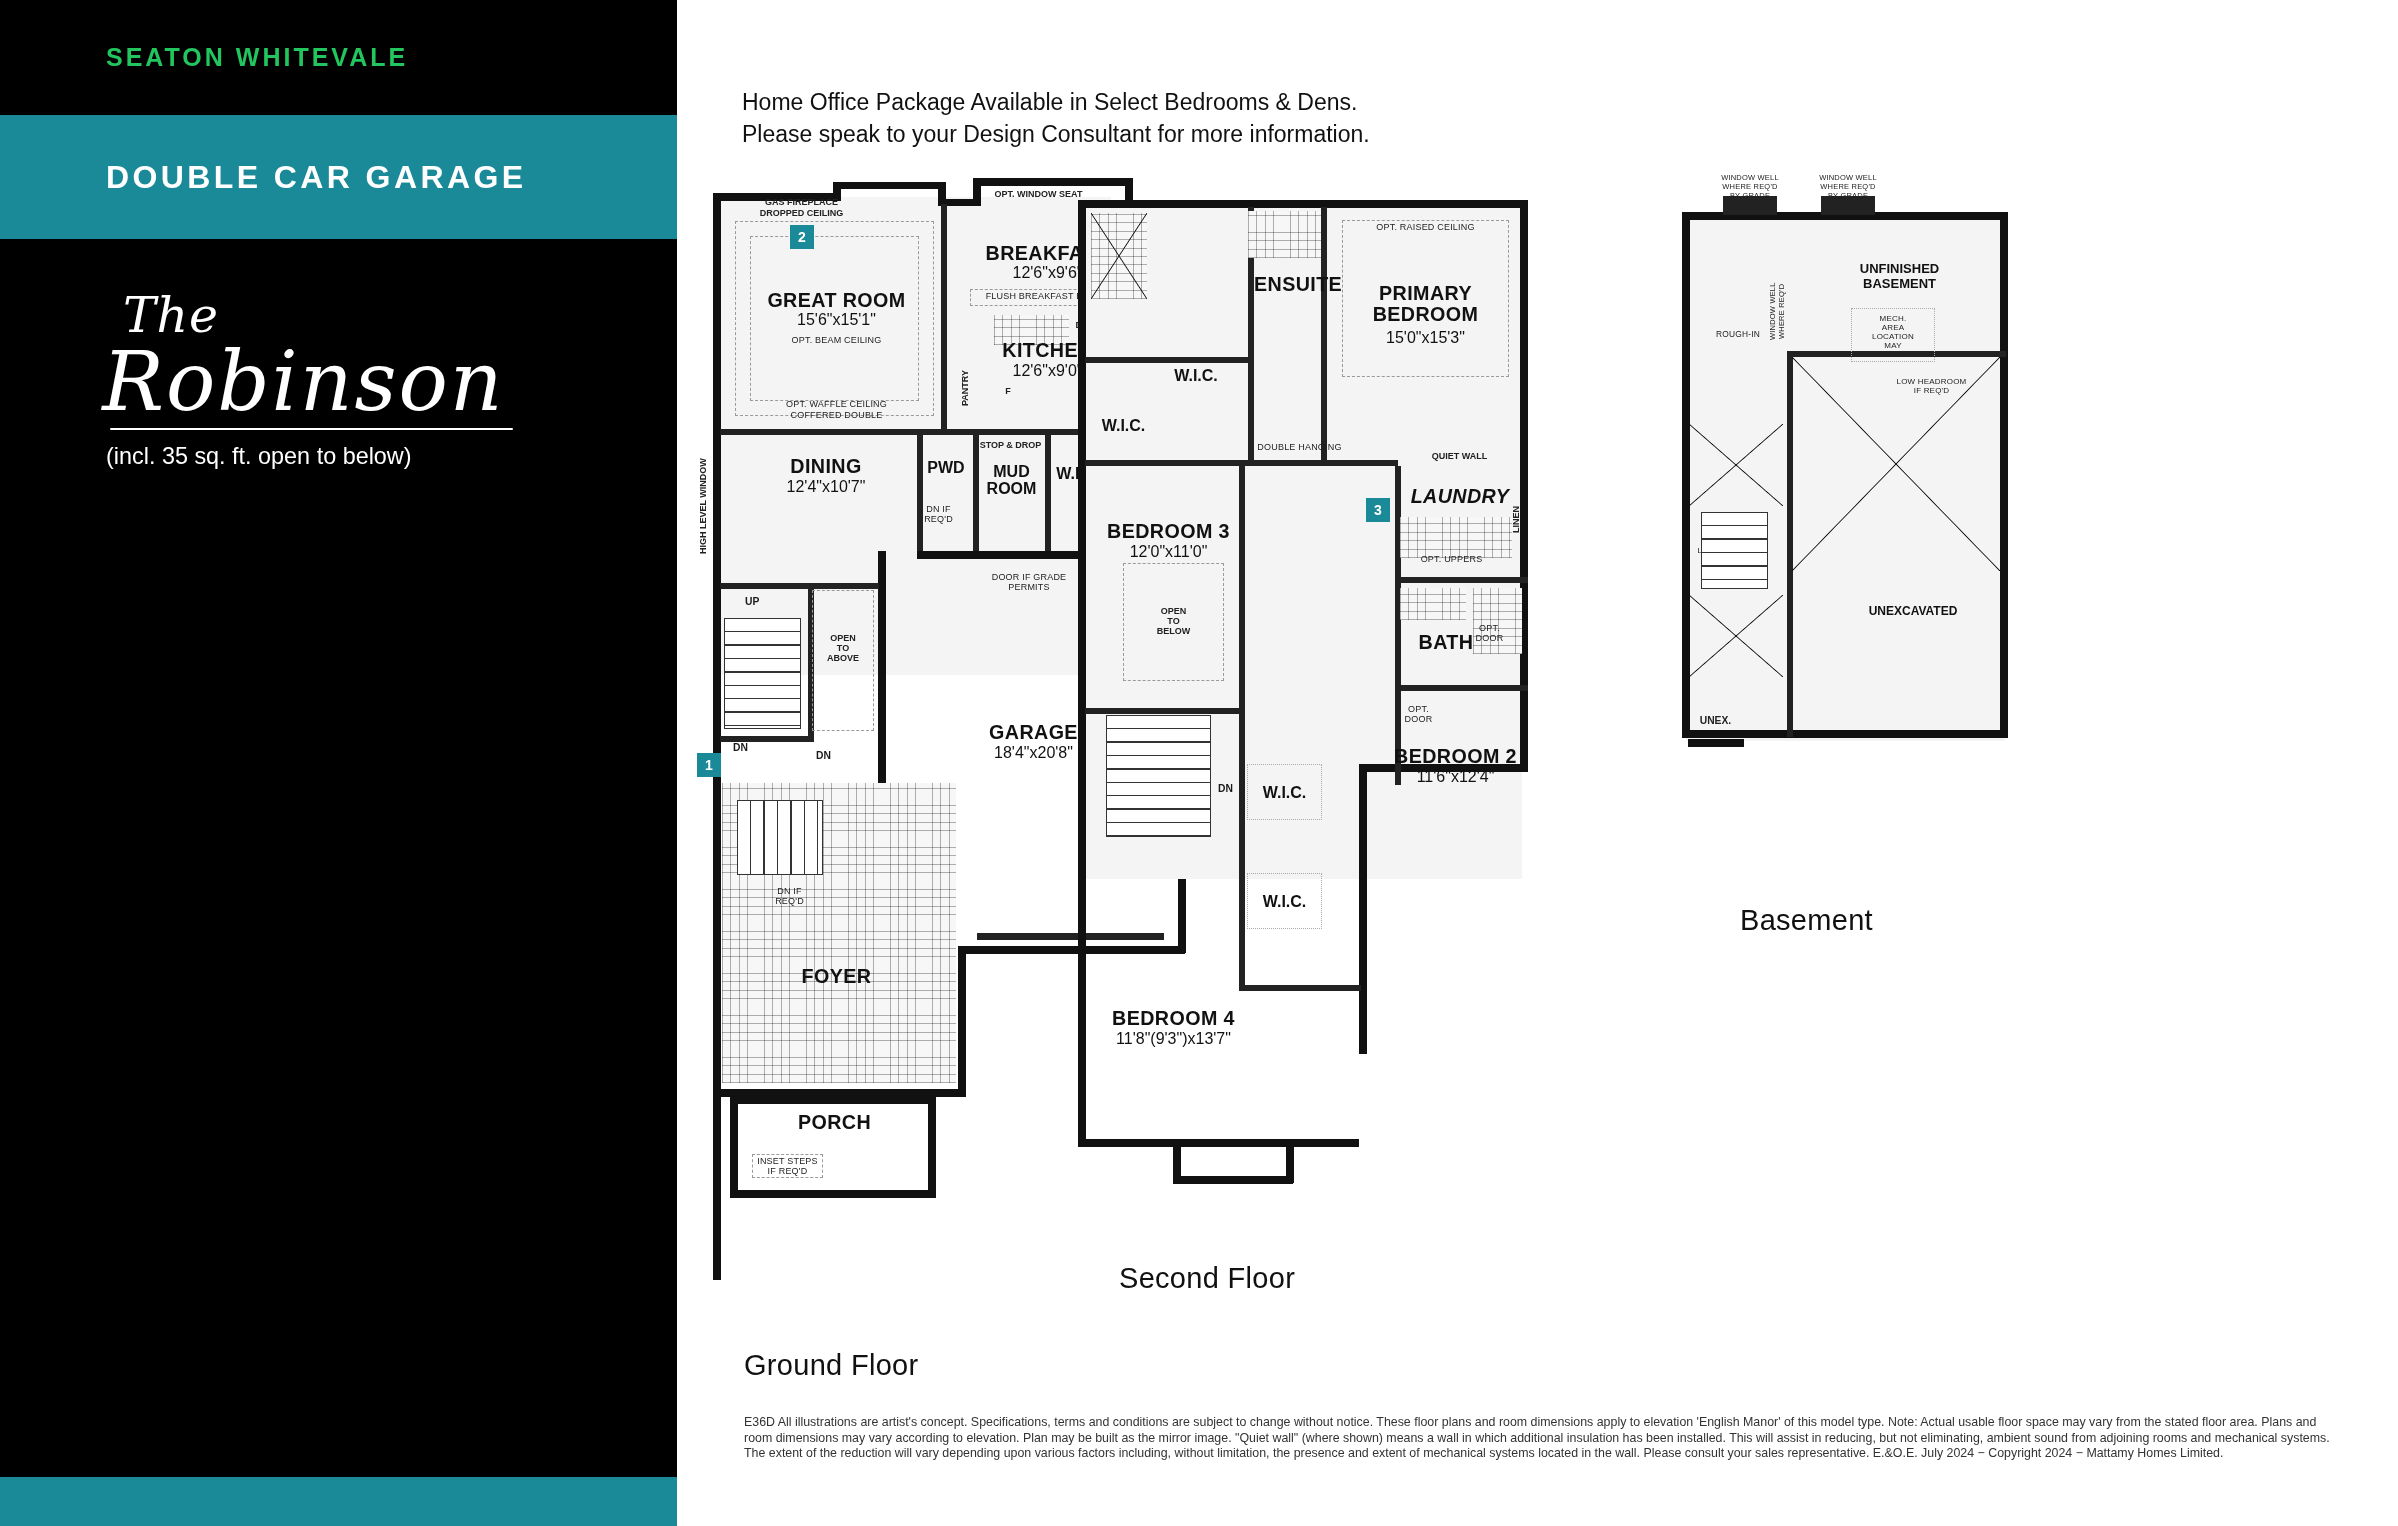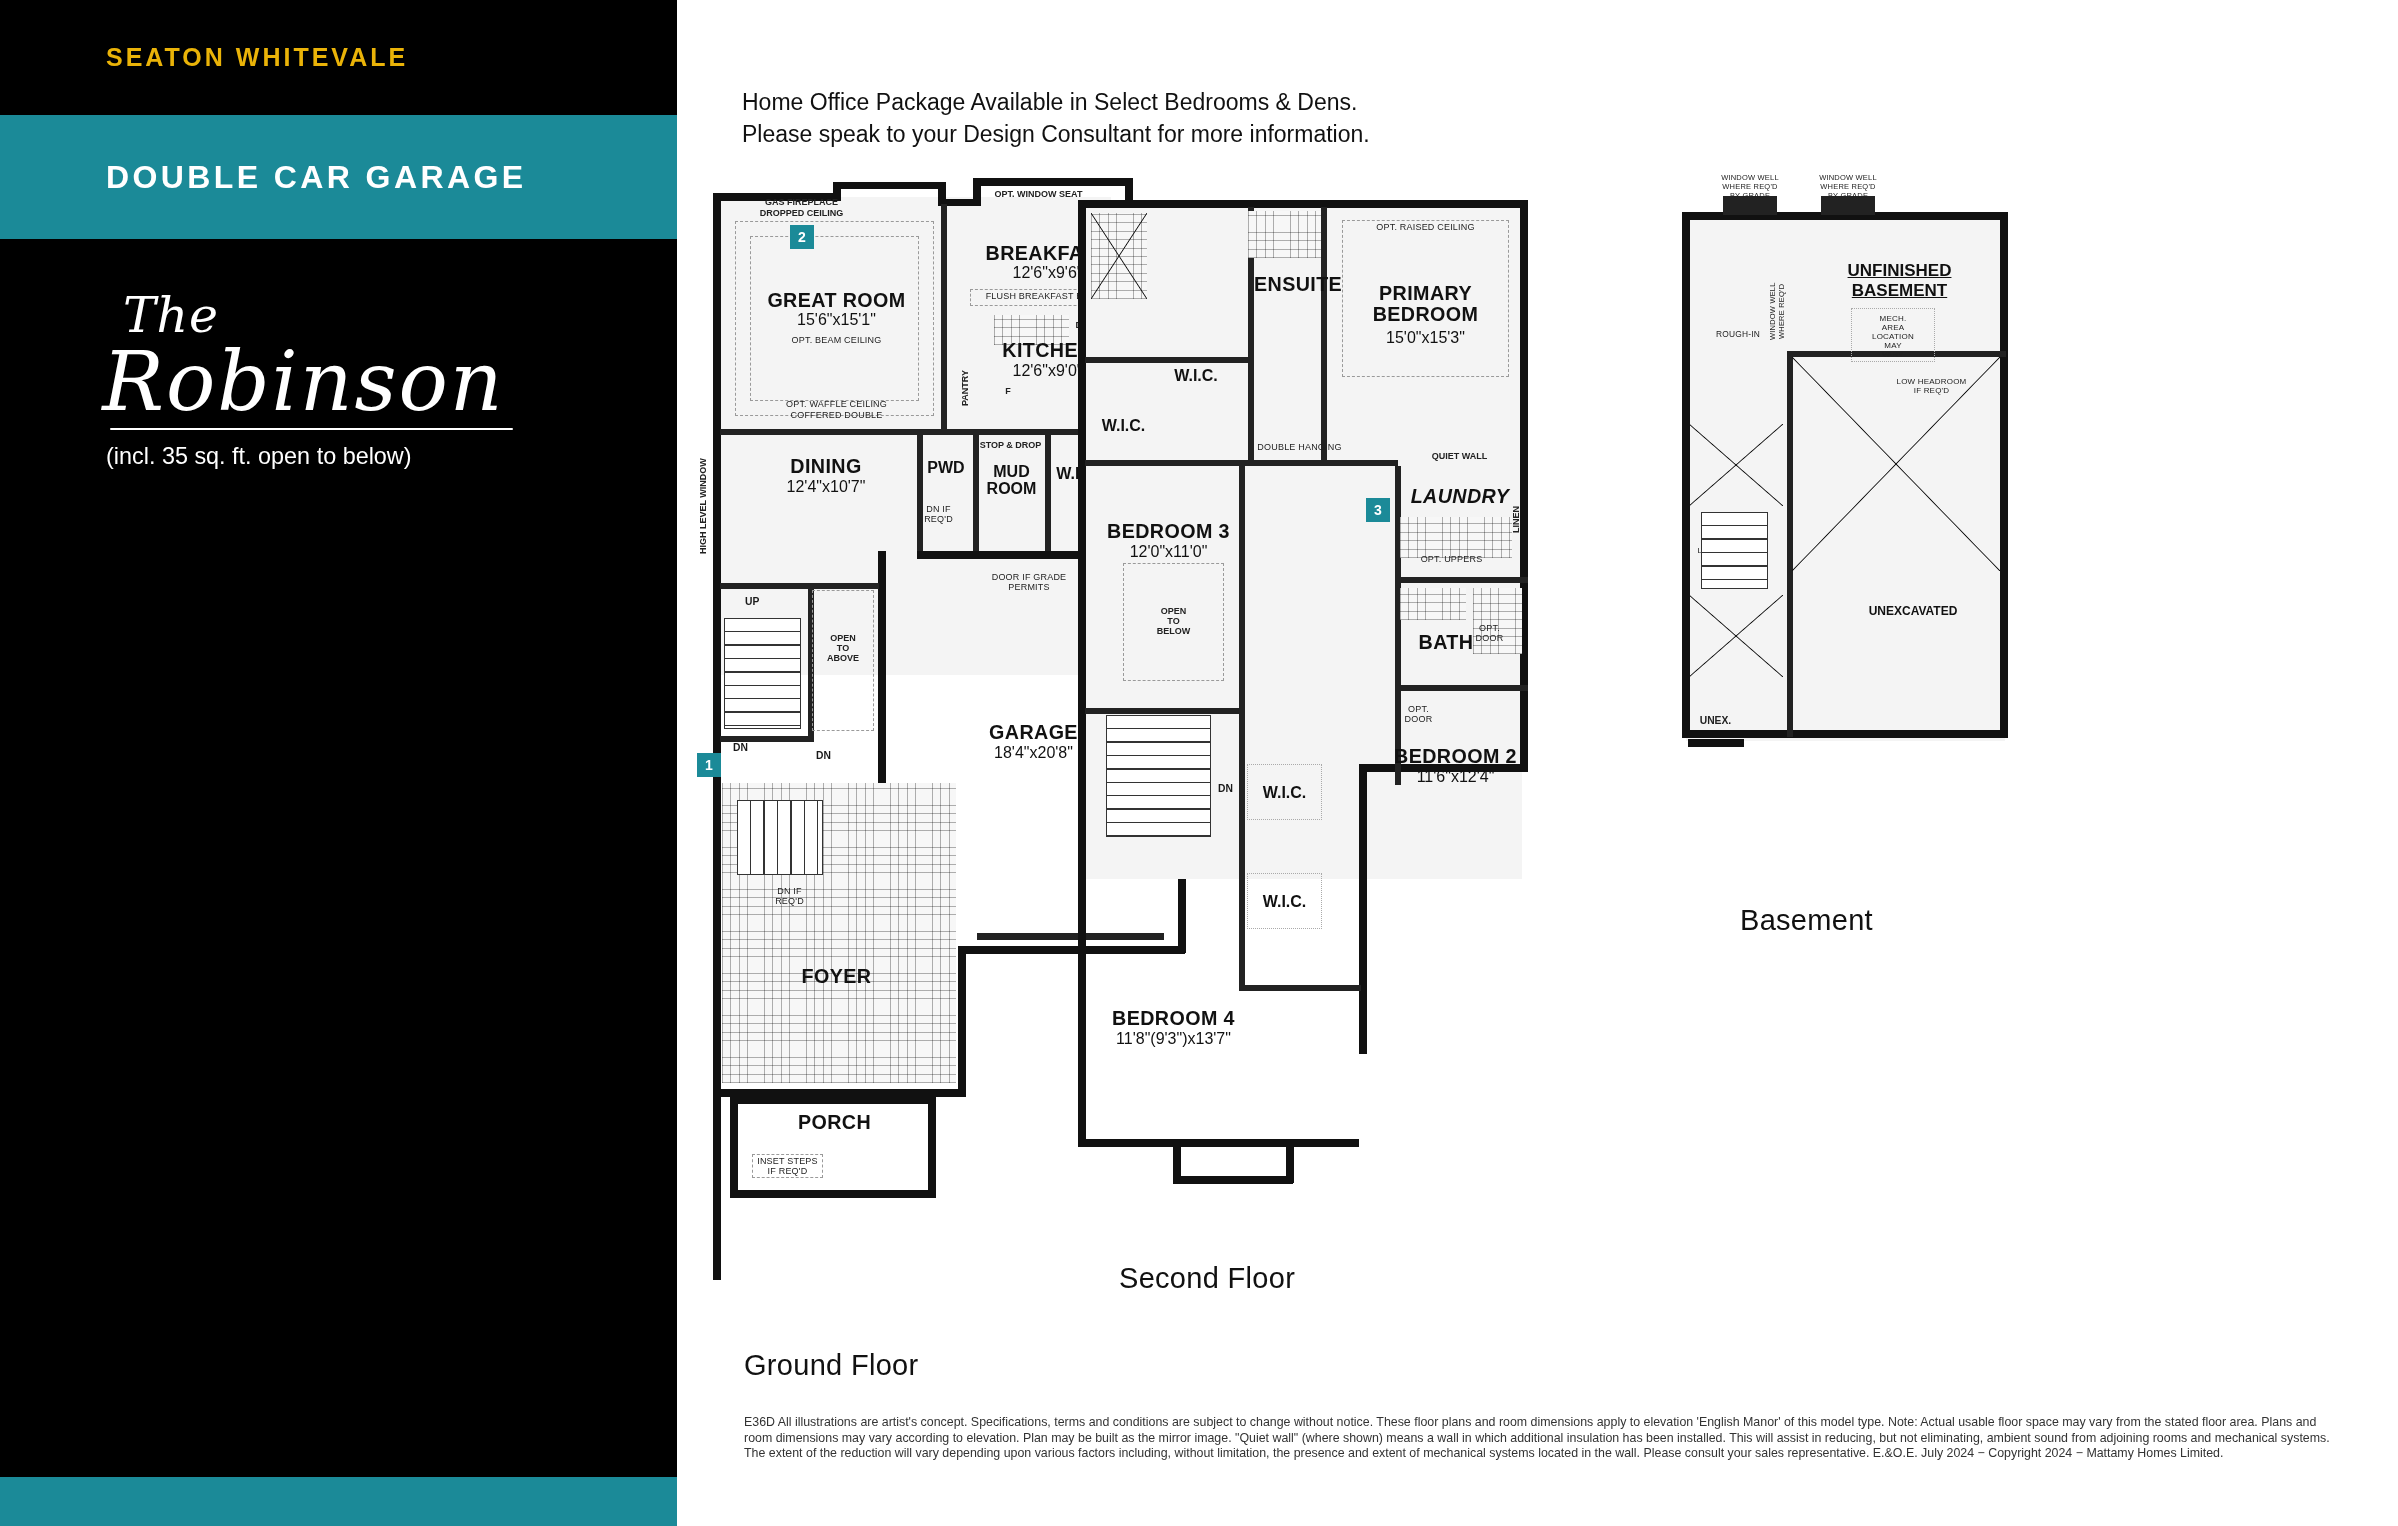--- a/index.html
+++ b/index.html
@@ -16,21 +16,21 @@
   
   #left-panel {
     position: absolute; left:0; top:0; width:677px; height:1526px;
     background:#000000;
   }
   #brand-bar {
     position:absolute; left:0; top:0; width:677px; height:115px;
     display:flex; align-items:center;
   }
   #brand-name {
-    color:#eab308; font-size:25px; font-weight:bold; letter-spacing:3px;
+    color:#22c55e; font-size:25px; font-weight:bold; letter-spacing:3px;
     margin-left:106px;
   }
   #garage-band {
     position:absolute; left:0; top:115px; width:677px; height:124px;
     background:#1b8a98; display:flex; align-items:center;
   }
   #garage-label {
     color:#ffffff; font-size:32px; font-weight:bold; letter-spacing:3.4px;
     margin-left:106px;
   }
@@ -330,21 +330,21 @@
     <div class="wall" style="left:17px; top:557px; width:326px; height:7.5px;"></div>
     <div class="wall" style="left:22.5px; top:566px; width:56px; height:7.5px;"></div>
     <div class="wall-thin" style="left:122px; top:178px; width:5.6px; height:386px;"></div>
     <div class="wall-thin" style="left:122px; top:178px; width:219px; height:5.6px;"></div>
 
     <div class="wall-thin" style="left:58px; top:22.5px; width:54px; height:19px;"></div>
     <div class="wall-thin" style="left:156px; top:22.5px; width:54px; height:19px;"></div>
     <div class="label tiny" style="left:43px; top:0px; width:84px; font-size:7.5px;">WINDOW WELL<br>WHERE REQ'D<br>BY GRADE</div>
     <div class="label tiny" style="left:141px; top:0px; width:84px; font-size:7.5px;">WINDOW WELL<br>WHERE REQ'D<br>BY GRADE</div>
 
-    <div class="label rm-small" style="left:150px; top:88px; width:169px; font-size:17px;text-decoration:underline;">UNFINISHED<br>BASEMENT</div>
+    <div class="label rm-small" style="left:150px; top:88px; width:169px; font-size:13px;">UNFINISHED<br>BASEMENT</div>
 
     <div class="dot-box" style="left:186px; top:135px; width:84px; height:54px;"></div>
     <div class="label tiny" style="left:186px; top:141px; width:84px; font-size:8px;">MECH.<br>AREA<br>LOCATION<br>MAY<br>VARY</div>
     <div class="label tiny" style="left:45px; top:156px; width:56px; font-size:8.4px;">ROUGH-IN</div>
     <div class="label tiny" style="left:229px; top:204px; width:75px; font-size:8px;">LOW HEADROOM<br>IF REQ'D</div>
     <div class="label tiny" style="left:30px; top:373px; width:75px; font-size:8px;">LOW HEADROOM<br>IF REQ'D</div>
 
     <div class="diag" style="left:127px; top:184px; width:208px; height:214px;"></div>
     <div class="diag" style="left:24px; top:251px; width:94px; height:82px;"></div>
     <div class="diag" style="left:24px; top:422px; width:94px; height:82px;"></div>

